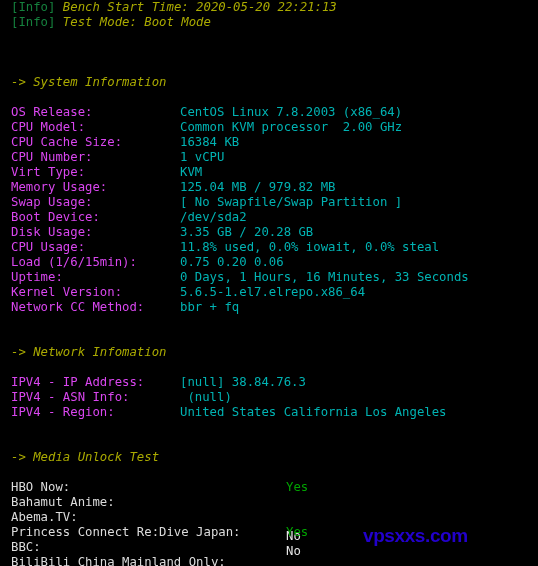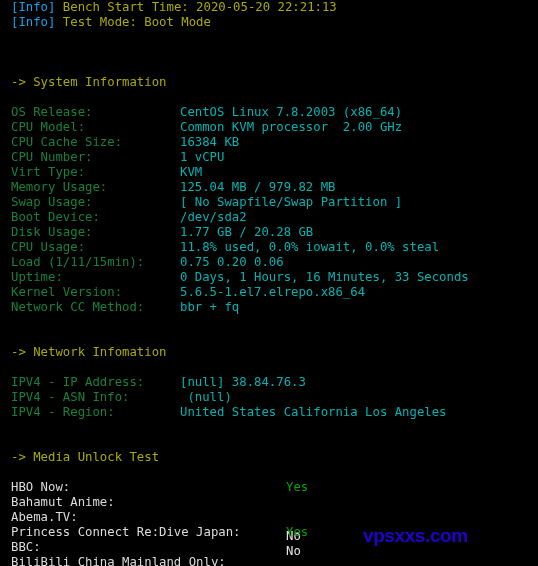--- a/index.html
+++ b/index.html
@@ -26,23 +26,23 @@
     height: 15px;
     line-height: 15px;
     font-size: 12.3px;
     white-space: pre;
     letter-spacing: 0px;
     padding-left: 11px;
     box-sizing: border-box;
   }
   .line.blank { height: 15px; }
 
-  .c-info   { color: #0ea5e9; }
-  .c-head   { color: #aaaa00; }
-  .c-label  { color: #15803d; }
+  .c-info   { color: #15803d; }
+  .c-head   { color: #aaaa00; font-style: italic; }
+  .c-label  { color: #d946ef; }
   .c-value  { color: #00b3b3; }
   .c-white  { color: #dcdcdc; }
   .c-yes    { color: #00a300; }
   .c-no     { color: #e5e5e5; margin-top: 34px; }
 
   .val {
     position: absolute;
     left: 180px;
     top: 0;
     white-space: pre;
@@ -82,23 +82,23 @@
   <div class="line blank"></div>
 
   <div class="line"><span class="c-label">OS Release:</span><span class="val c-value">CentOS Linux 7.8.2003 (x86_64)</span></div>
   <div class="line"><span class="c-label">CPU Model:</span><span class="val c-value">Common KVM processor  2.00 GHz</span></div>
   <div class="line"><span class="c-label">CPU Cache Size:</span><span class="val c-value">16384 KB</span></div>
   <div class="line"><span class="c-label">CPU Number:</span><span class="val c-value">1 vCPU</span></div>
   <div class="line"><span class="c-label">Virt Type:</span><span class="val c-value">KVM</span></div>
   <div class="line"><span class="c-label">Memory Usage:</span><span class="val c-value">125.04 MB / 979.82 MB</span></div>
   <div class="line"><span class="c-label">Swap Usage:</span><span class="val c-value">[ No Swapfile/Swap Partition ]</span></div>
   <div class="line"><span class="c-label">Boot Device:</span><span class="val c-value">/dev/sda2</span></div>
-  <div class="line"><span class="c-label">Disk Usage:</span><span class="val c-value">1.77 GB / 20.28 GB</span></div>
+  <div class="line"><span class="c-label">Disk Usage:</span><span class="val c-value">3.35 GB / 20.28 GB</span></div>
   <div class="line"><span class="c-label">CPU Usage:</span><span class="val c-value">11.8% used, 0.0% iowait, 0.0% steal</span></div>
-  <div class="line"><span class="c-label">Load (1/11/15min):</span><span class="val c-value">0.75 0.20 0.06</span></div>
+  <div class="line"><span class="c-label">Load (1/6/15min):</span><span class="val c-value">0.75 0.20 0.06</span></div>
   <div class="line"><span class="c-label">Uptime:</span><span class="val c-value">0 Days, 1 Hours, 16 Minutes, 33 Seconds</span></div>
   <div class="line"><span class="c-label">Kernel Version:</span><span class="val c-value">5.6.5-1.el7.elrepo.x86_64</span></div>
   <div class="line"><span class="c-label">Network CC Method:</span><span class="val c-value">bbr + fq</span></div>
 
   <div class="line blank"></div>
   <div class="line blank"></div>
 
   <div class="line"><span class="c-head">-&gt; Network Infomation</span></div>
   <div class="line blank"></div>
 

